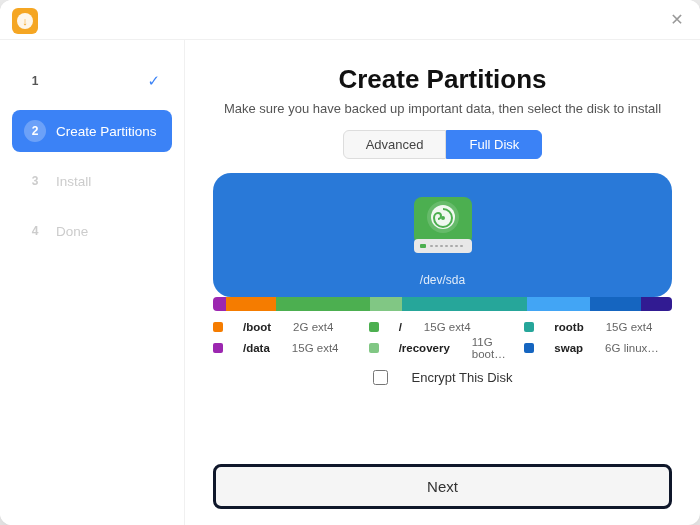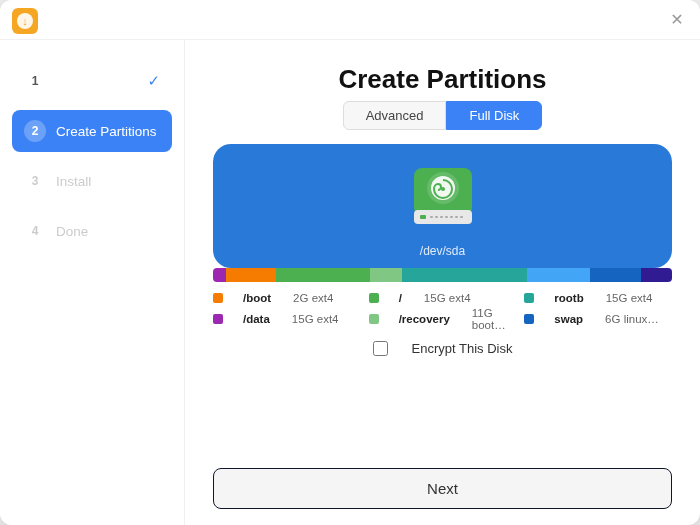--- a/index.html
+++ b/index.html
@@ -223,21 +223,21 @@
     }
     .encrypt-row input[type=checkbox] {
       width: 15px;
       height: 15px;
       accent-color: #3b82f6;
     }
     .next-btn {
       width: 100%;
       padding: 11px;
       border-radius: 8px;
-      border: 1px solid #0f172a;
+      border: 3px solid #0f172a;
       background: #f5f5f5;
       font-size: 15px;
       font-weight: 500;
       color: #333;
       cursor: pointer;
       margin-top: auto;
     }
   </style>
 </head>
 <body>
@@ -276,20 +276,21 @@
       </div>
 
       <div class="step-item disabled">
         <div class="step-number">4</div>
         <span class="step-label">Done</span>
       </div>
     </div>
 
     <div class="main">
       <h1 class="main-title">Create Partitions</h1>
+      <p class="main-subtitle">Make sure you have backed up important data, then select the disk to install</p>
 
       <div class="tab-row">
         <button class="tab-btn">Advanced</button>
         <button class="tab-btn active">Full Disk</button>
       </div>
 
       <div class="disk-area">
         <div class="disk-icon-wrap">
 
           <svg class="disk-svg" viewBox="0 0 78 78">

